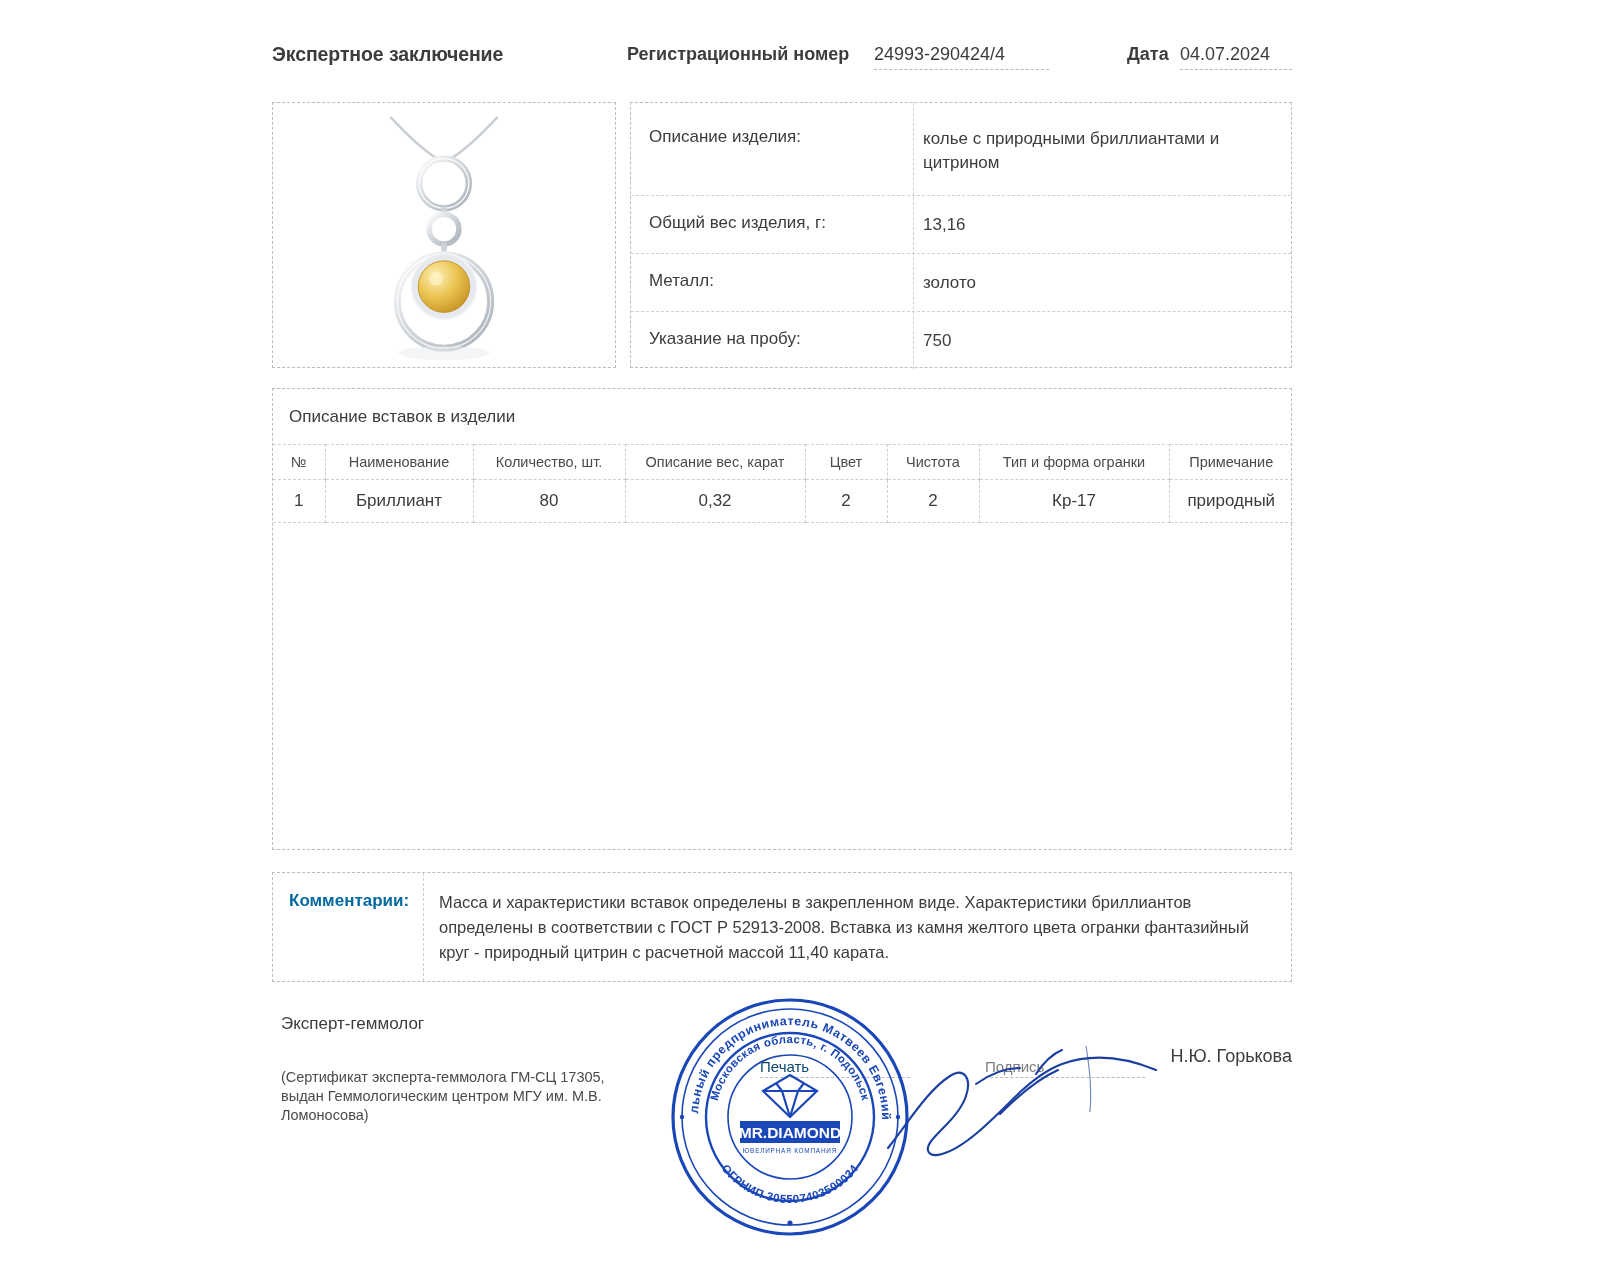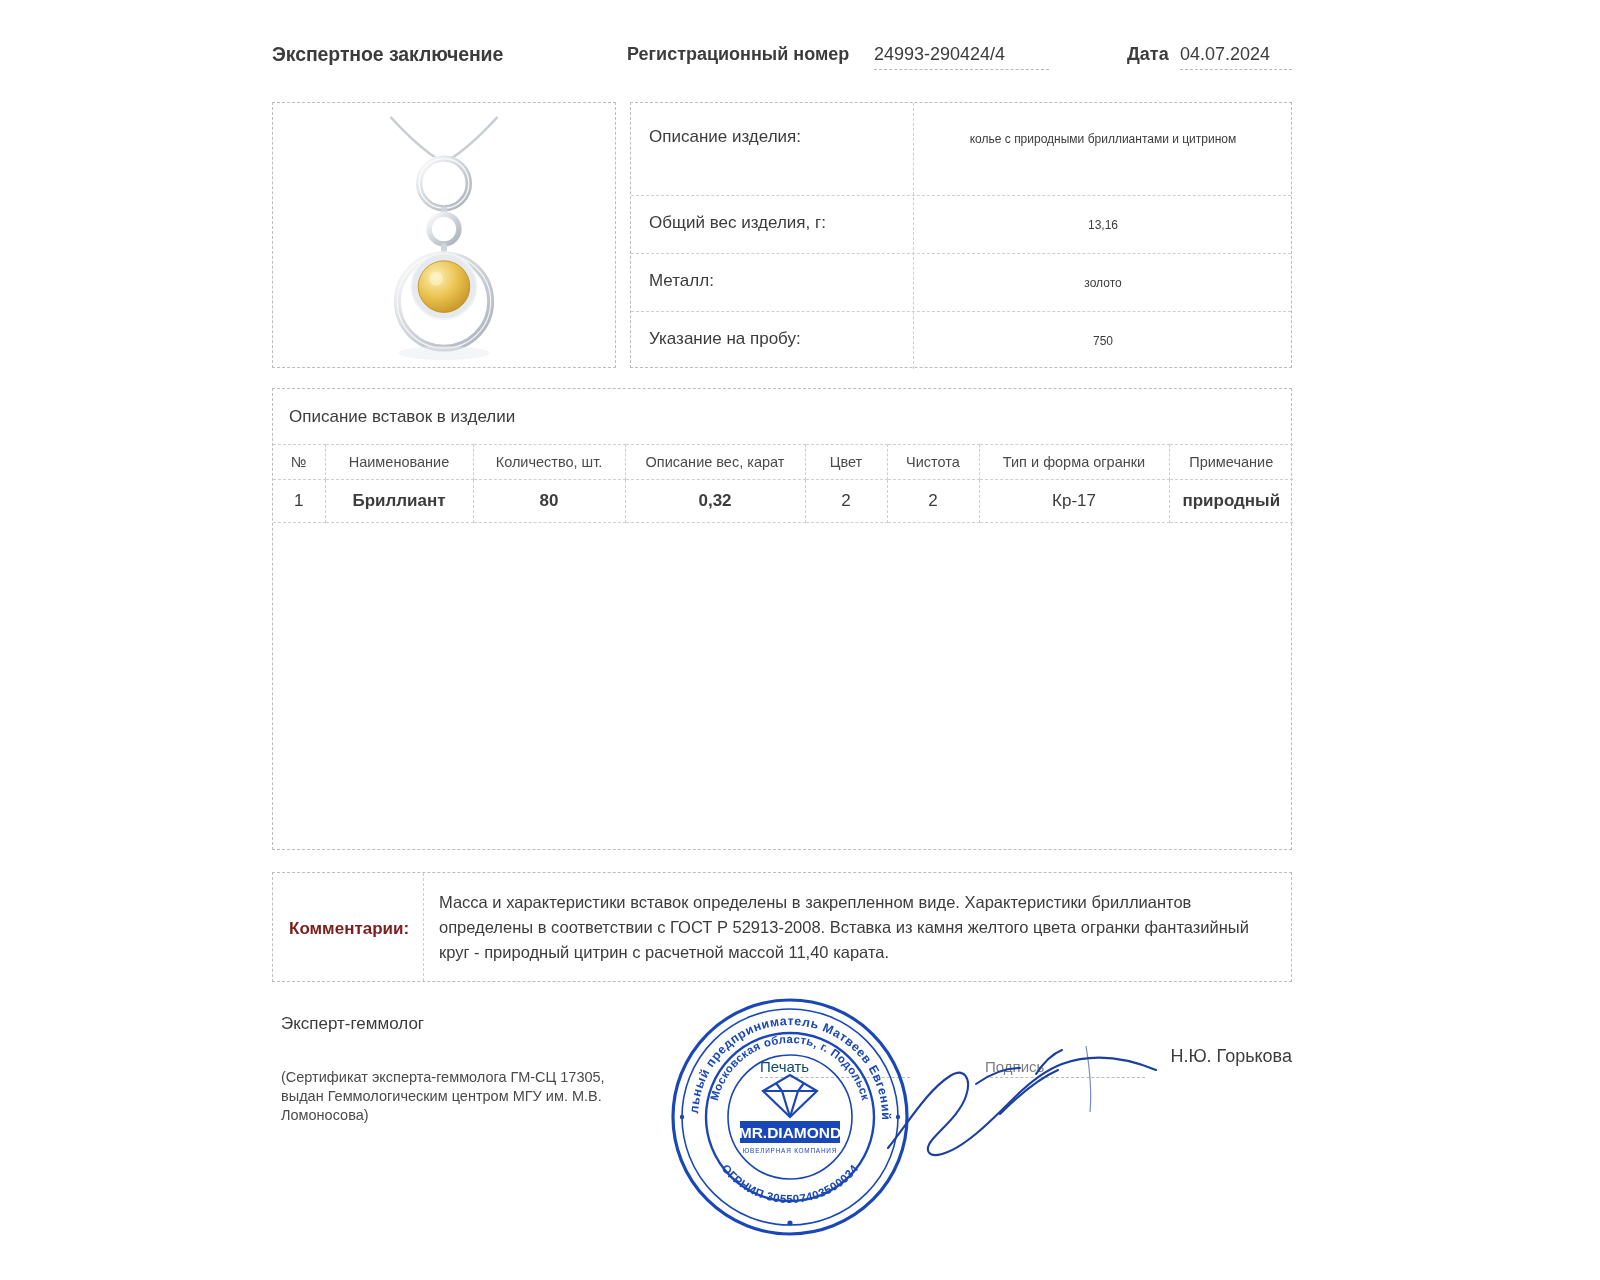--- a/index.html
+++ b/index.html
@@ -106,25 +106,24 @@
   }
   .info-label {
     position: absolute;
     left: 18px;
     font-size: 17px;
     color: #3c3c3c;
   }
   .info-value {
     position: absolute;
     left: 292px;
-    font-size: 12px;
+    font-size: 17px;
     color: #3c3c3c;
     width: 360px;
     line-height: 24px;
-    text-align: center;
   }
   .vdiv {
     position: absolute;
     left: 282px;
     top: 0;
     width: 0;
     height: 266px;
     border-left: 1px dashed #cfcfcf;
   }
   .hdiv {
@@ -175,41 +174,40 @@
   .tbl td {
     font-size: 17px;
     color: #3c3c3c;
     padding: 11px 10px;
     border-bottom: 1px dashed #cfcfcf;
     border-right: 1px dashed #cfcfcf;
     text-align: center;
     box-sizing: border-box;
   }
   .tbl td:last-child { border-right: none; }
-  .td-left { text-align: right; font-weight: bold; }
-  .td-right { text-align: left; font-weight: bold; }
+  .td-left { text-align: right; }
+  .td-right { text-align: left; }
 
   
   .comments-box {
     position: absolute;
     left: 272px;
     top: 872px;
     width: 1020px;
     height: 110px;
     border: 1px dashed #bdbdbd;
     box-sizing: border-box;
   }
   .comments-label {
     position: absolute;
     left: 16px;
     top: 18px;
     font-size: 17px;
     font-weight: bold;
-    color: #7f1d1d;
-    margin-top: 28px;
+    color: #0369a1;
   }
   .comments-sep {
     position: absolute;
     left: 150px;
     top: 0;
     height: 100%;
     border-left: 1px dashed #cfcfcf;
   }
   .comments-text {
     position: absolute;

